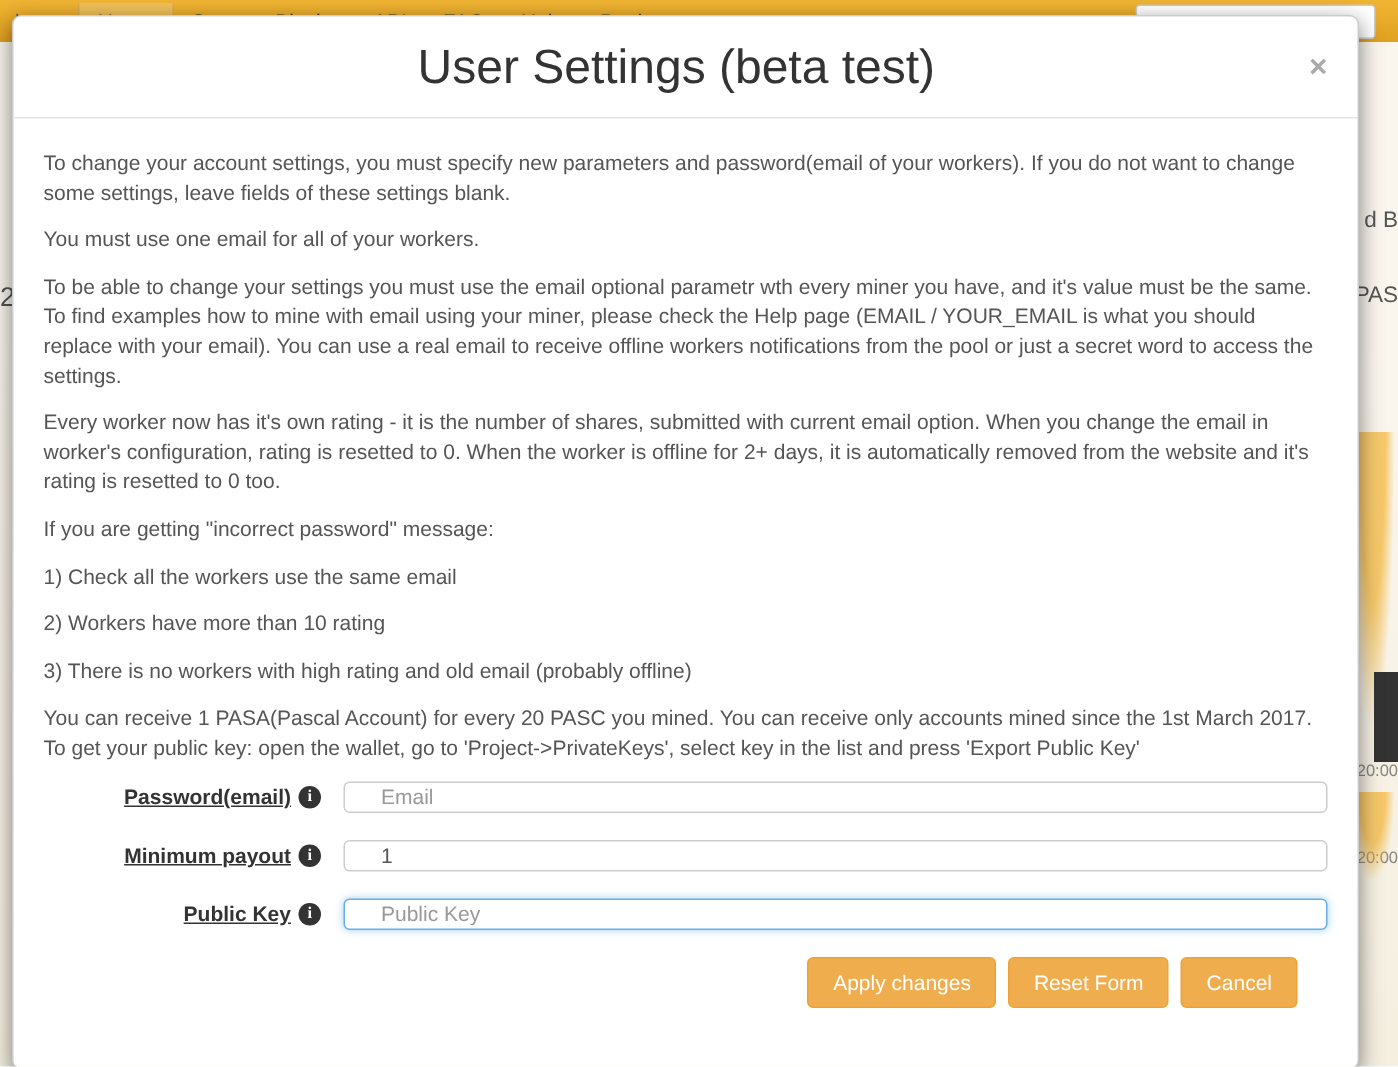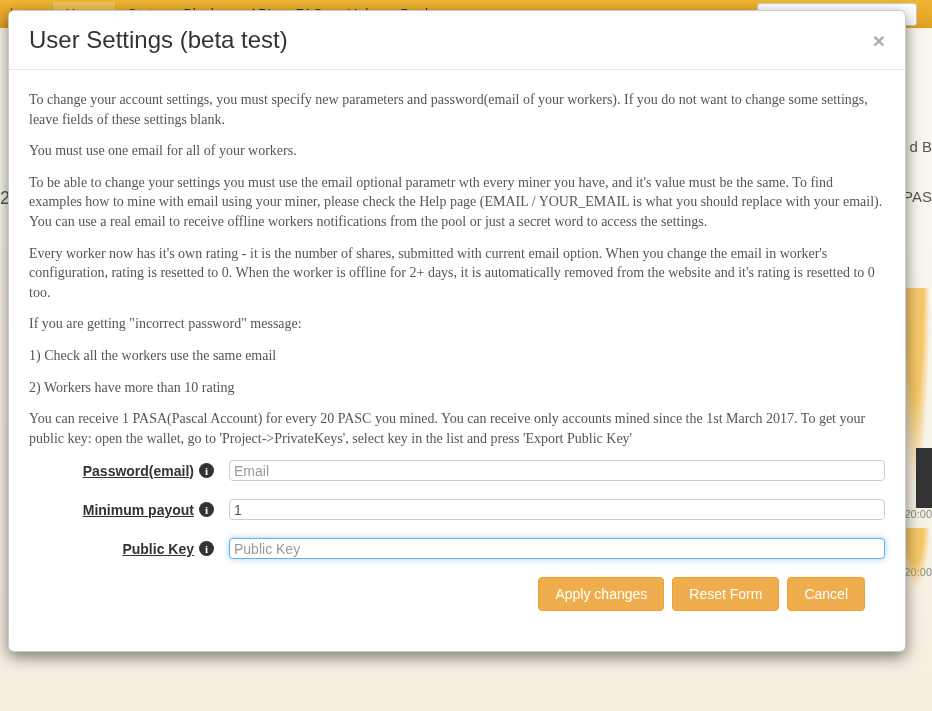--- a/index.html
+++ b/index.html
@@ -98,42 +98,42 @@
       display: flex;
       flex-direction: column;
     }
     .modal-header {
       padding: 15px 20px;
       border-bottom: 1px solid #e5e5e5;
       display: flex;
       align-items: center;
     }
     .modal-header h3 {
-      font-size: 24px;
+      font-size: 32px;
       font-weight: 500;
       color: #333;
       flex: 1;
+      text-align: center;
     }
     .modal-header .close {
       font-size: 21px;
       color: #aaa;
       cursor: pointer;
       font-weight: bold;
       line-height: 1;
       background: none;
       border: none;
     }
     .modal-body {
       padding: 20px;
     }
     .modal-body p {
       margin-bottom: 12px;
       color: #555;
       line-height: 1.4;
-      font-family: Liberation Serif, serif;
     }
     .form-group {
       display: flex;
       align-items: center;
       margin-bottom: 18px;
     }
     .form-group label {
       width: 200px;
       text-align: right;
       padding-right: 15px;
@@ -154,21 +154,21 @@
       color: #fff;
       font-size: 11px;
       font-weight: bold;
       align-items: center;
       justify-content: center;
       font-style: normal;
       font-family: Georgia, serif;
     }
     .form-group input {
       flex: 1;
-      padding: 8px 4px;
+      padding: 8px 24px;
       border: 1px solid #ccc;
       border-radius: 4px;
       font-size: 14px;
       color: #555;
       height: 21px;
     }
     .form-group input::placeholder { color: #999; }
     .form-group input.focused {
       border-color: #66afe9;
       box-shadow: 0 0 6px rgba(102,175,233,0.6);
@@ -232,20 +232,21 @@
     <button class="close">×</button>
   </div>
   <div class="modal-body">
     <p>To change your account settings, you must specify new parameters and password(email of your workers). If you do not want to change some settings, leave fields of these settings blank.</p>
     <p>You must use one email for all of your workers.</p>
     <p>To be able to change your settings you must use the email optional parametr wth every miner you have, and it's value must be the same. To find examples how to mine with email using your miner, please check the Help page (EMAIL / YOUR_EMAIL is what you should replace with your email). You can use a real email to receive offline workers notifications from the pool or just a secret word to access the settings.</p>
     <p>Every worker now has it's own rating - it is the number of shares, submitted with current email option. When you change the email in worker's configuration, rating is resetted to 0. When the worker is offline for 2+ days, it is automatically removed from the website and it's rating is resetted to 0 too.</p>
     <p>If you are getting "incorrect password" message:</p>
     <p>1) Check all the workers use the same email</p>
     <p>2) Workers have more than 10 rating</p>
+    <p>3) There is no workers with high rating and old email (probably offline)</p>
     <p>You can receive 1 PASA(Pascal Account) for every 20 PASC you mined. You can receive only accounts mined since the 1st March 2017. To get your public key: open the wallet, go to 'Project-&gt;PrivateKeys', select key in the list and press 'Export Public Key'</p>
 
     <div class="form-group">
       <label>
         <span>Password(email)</span>
         <span class="info-icon">i</span>
       </label>
       <input type="text" placeholder="Email" style="">
     </div>
 

